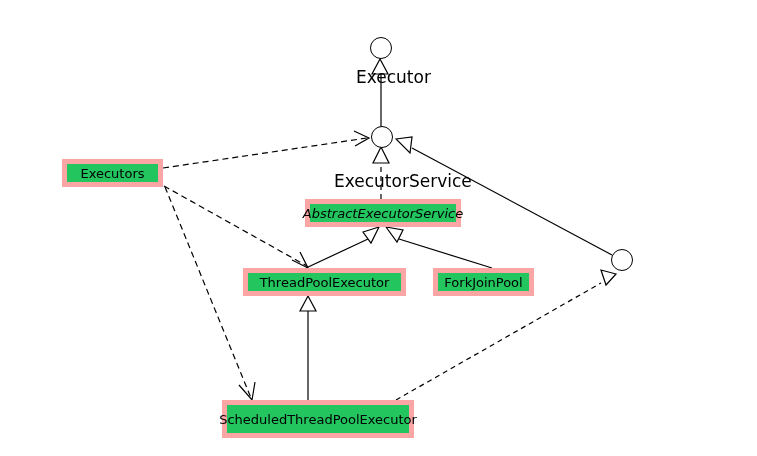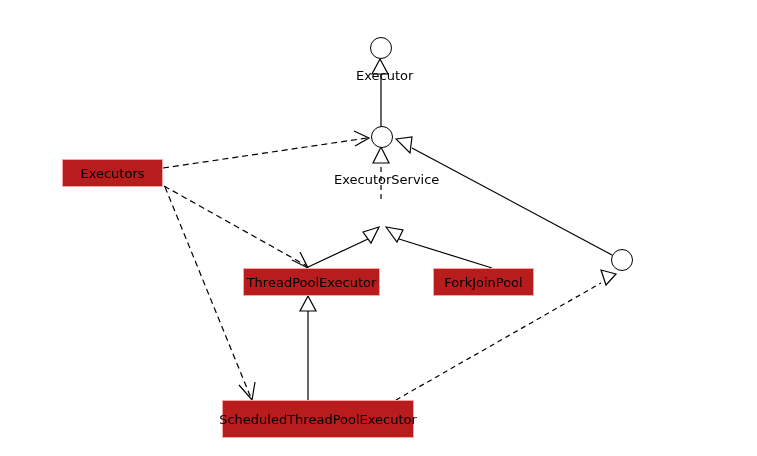--- a/index.html
+++ b/index.html
@@ -18,36 +18,36 @@
   #edges {
     position: absolute;
     left: 0;
     top: 0;
     width: 757px;
     height: 456px;
   }
   .node-box {
     position: absolute;
     box-sizing: border-box;
-    border: 1px solid #fca5a5;
-    background: #b91c1c;
+    border: 5px solid #fca5a5;
+    background: #22c55e;
     display: flex;
     align-items: center;
     justify-content: center;
     font-size: 13px;
     color: #000000;
     white-space: nowrap;
     line-height: 1;
   }
   .node-box.abstract {
     font-style: italic;
   }
   .iface-label {
     position: absolute;
-    font-size: 13px;
+    font-size: 17px;
     color: #000000;
     white-space: nowrap;
     line-height: 1;
     background: transparent;
   }
   .lollipop {
     position: absolute;
     width: 22px;
     height: 22px;
     border: 1px solid #000000;
@@ -113,22 +113,23 @@
       <polyline points="239,385 252,400 255,382" fill="none" stroke="#000" stroke-width="1.2"></polyline>
     </g>
   </svg>
 
   <div class="lollipop" style="left:370px; top:37px;"></div>
   <div class="iface-label" style="left:356px; top:69px;">Executor</div>
 
   <div class="lollipop" style="left:371px; top:126px;"></div>
   <div class="iface-label" style="left:334px; top:173px;">ExecutorService</div>
 
+  <div class="node-box abstract" style="left:305px; top:199px; width:156px; height:28px;">AbstractExecutorService</div>
 
-  <div class="node-box" style="left:243px; top:268px; width:137px; height:28px;">ThreadPoolExecutor</div>
+  <div class="node-box" style="left:243px; top:268px; width:163px; height:28px;">ThreadPoolExecutor</div>
 
   <div class="node-box" style="left:433px; top:268px; width:101px; height:28px;text-align:center;">ForkJoinPool</div>
 
   <div class="lollipop" style="left:611px; top:249px;"></div>
 
   <div class="node-box" style="left:62px; top:159px; width:101px; height:28px;">Executors</div>
 
   <div class="node-box" style="left:222px; top:400px; width:192px; height:38px;">ScheduledThreadPoolExecutor</div>
 
 </div>

